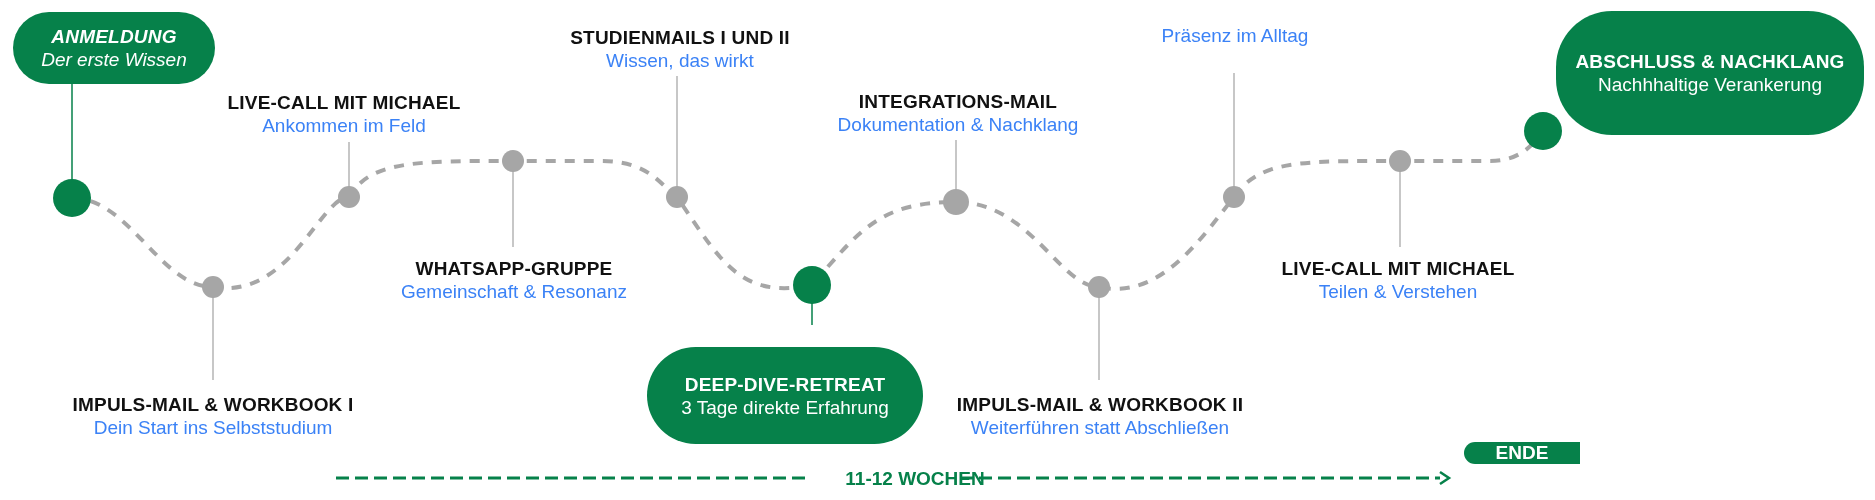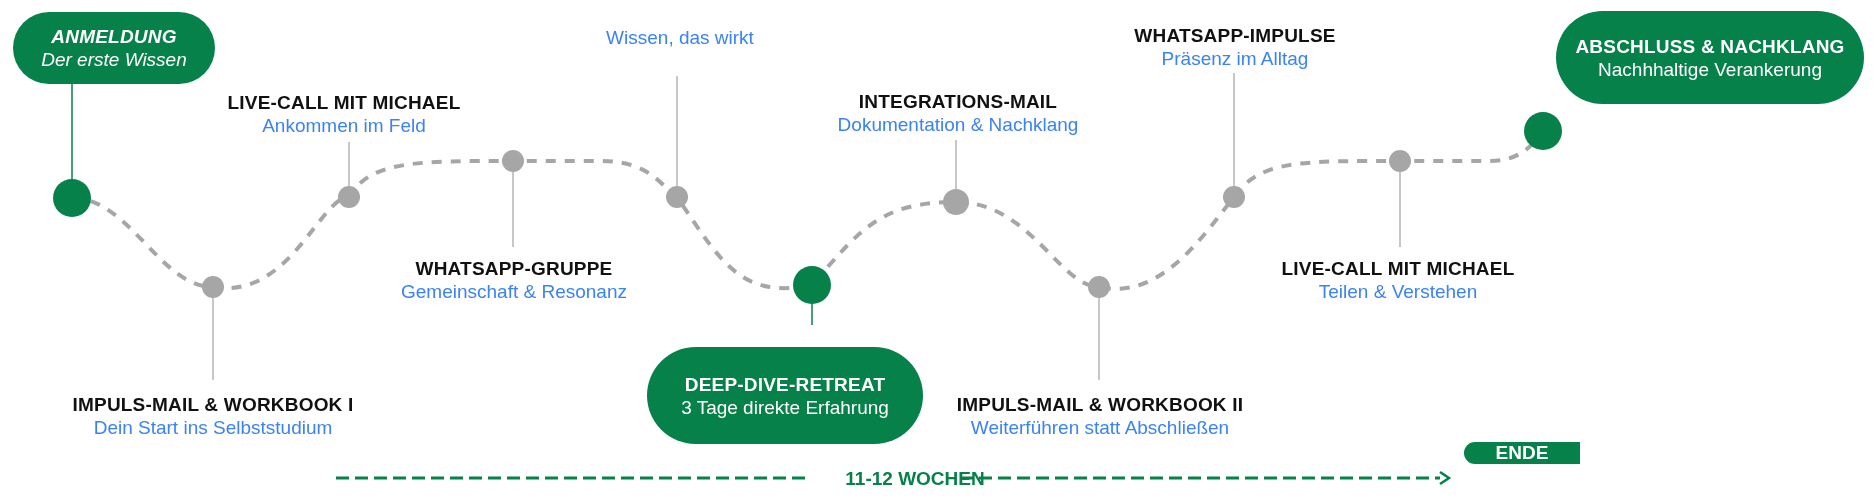--- a/index.html
+++ b/index.html
@@ -71,56 +71,56 @@
   <div class="bubble" style="left:13px; top:12px; width:202px; height:72px;font-style:italic;">
     <div class="t">ANMELDUNG</div>
     <div class="s">Der erste Wissen</div>
   </div>
 
   <div class="bubble" style="left:647px; top:323px; width:276px; height:97px; border-radius:50px;margin-top:24px;">
     <div class="t">DEEP-DIVE-RETREAT</div>
     <div class="s">3 Tage direkte Erfahrung</div>
   </div>
 
-  <div class="bubble" style="left:1556px; top:11px; width:308px; height:93px; border-radius:56px;">
+  <div class="bubble" style="left:1556px; top:11px; width:308px; height:124px; border-radius:56px;">
     <div class="t">ABSCHLUSS &amp; NACHKLANG</div>
     <div class="s">Nachhhaltige Verankerung</div>
   </div>
 
   <div class="label" style="left:213px; top:393px;">
     <div class="t">IMPULS-MAIL &amp; WORKBOOK I</div>
     <div class="s">Dein Start ins Selbststudium</div>
   </div>
 
   <div class="label" style="left:344px; top:91px;">
     <div class="t">LIVE-CALL MIT MICHAEL</div>
     <div class="s">Ankommen im Feld</div>
   </div>
 
   <div class="label" style="left:514px; top:257px;">
     <div class="t">WHATSAPP-GRUPPE</div>
     <div class="s">Gemeinschaft &amp; Resonanz</div>
   </div>
 
   <div class="label" style="left:680px; top:26px;">
+    <div class="t">STUDIENMAILS I UND II</div>
     <div class="s">Wissen, das wirkt</div>
   </div>
 
   <div class="label" style="left:958px; top:90px;">
     <div class="t">INTEGRATIONS-MAIL</div>
     <div class="s">Dokumentation &amp; Nachklang</div>
   </div>
 
   <div class="label" style="left:1100px; top:393px;">
     <div class="t">IMPULS-MAIL &amp; WORKBOOK II</div>
     <div class="s">Weiterführen statt Abschließen</div>
   </div>
 
   <div class="label" style="left:1235px; top:24px;">
-    <div class="t">WHATSAPP-IMPULSE</div>
     <div class="s">Präsenz im Alltag</div>
   </div>
 
   <div class="label" style="left:1398px; top:257px;">
     <div class="t">LIVE-CALL MIT MICHAEL</div>
     <div class="s">Teilen &amp; Verstehen</div>
   </div>
 
   <div class="duration" style="left:885px; top:468px;margin-left:30px;">11-12 WOCHEN</div>
   <div class="pill" style="left:1464px; top:442px; width:116px; height:22px; border-radius:20px 0 0 20px;">ENDE</div>

